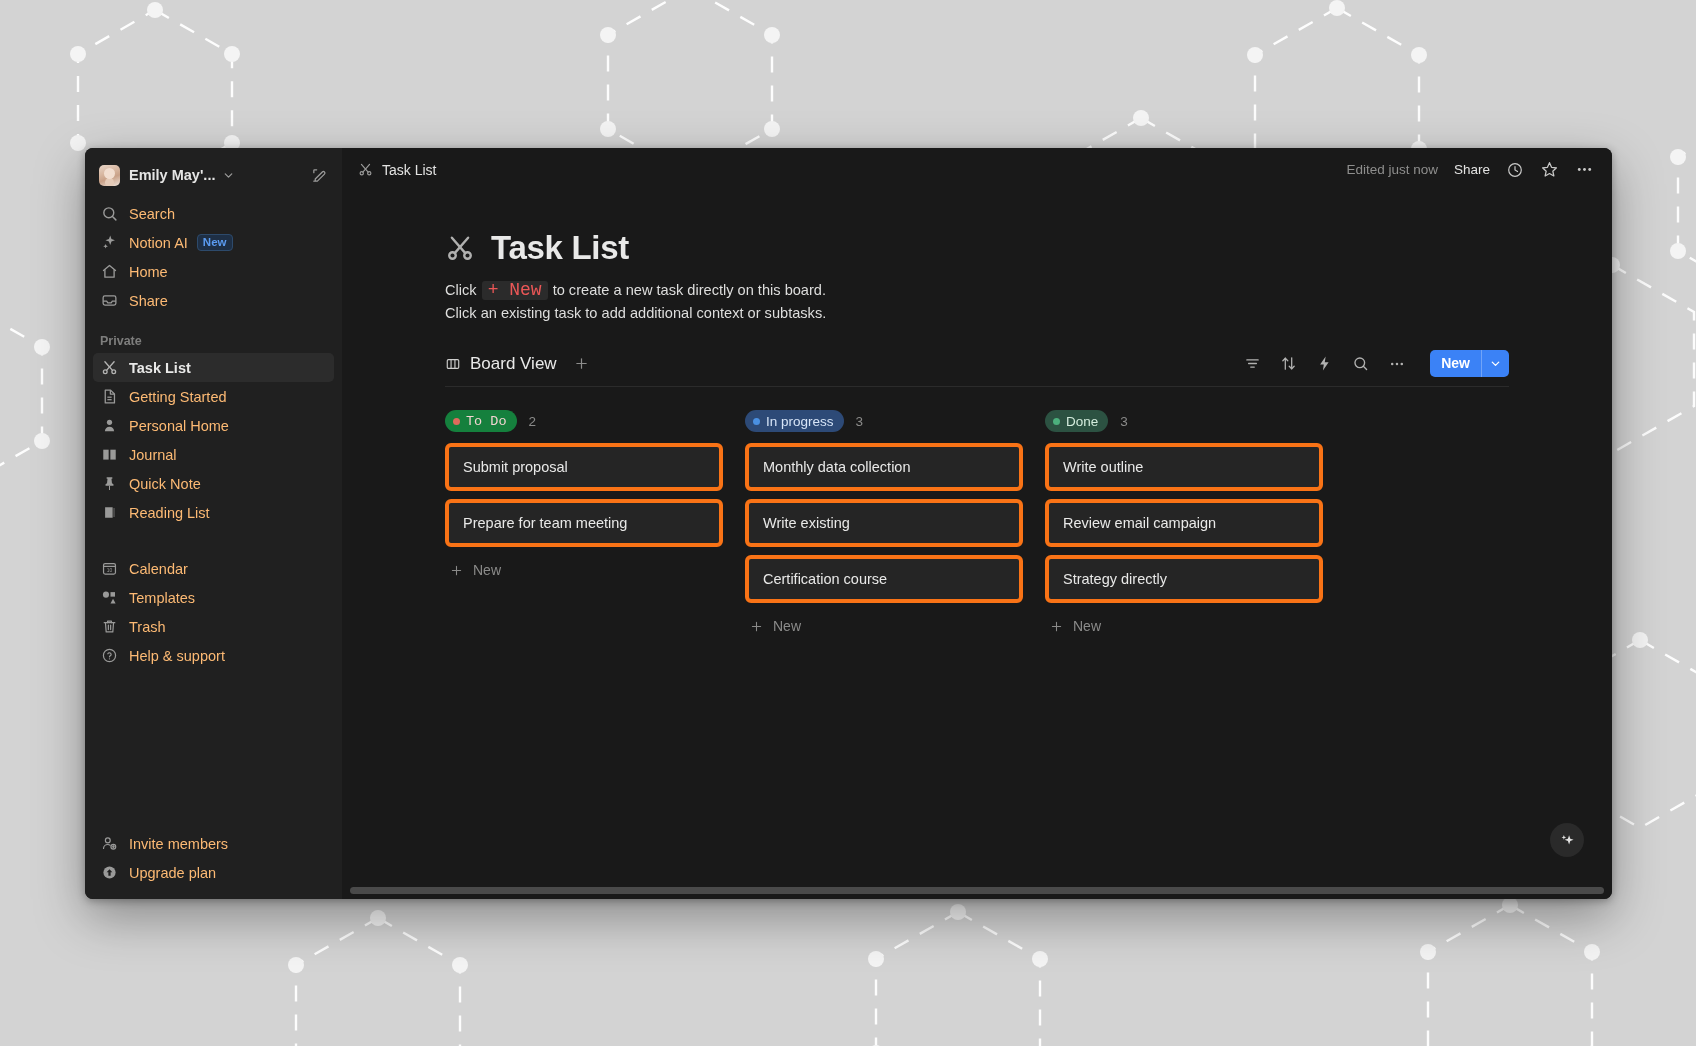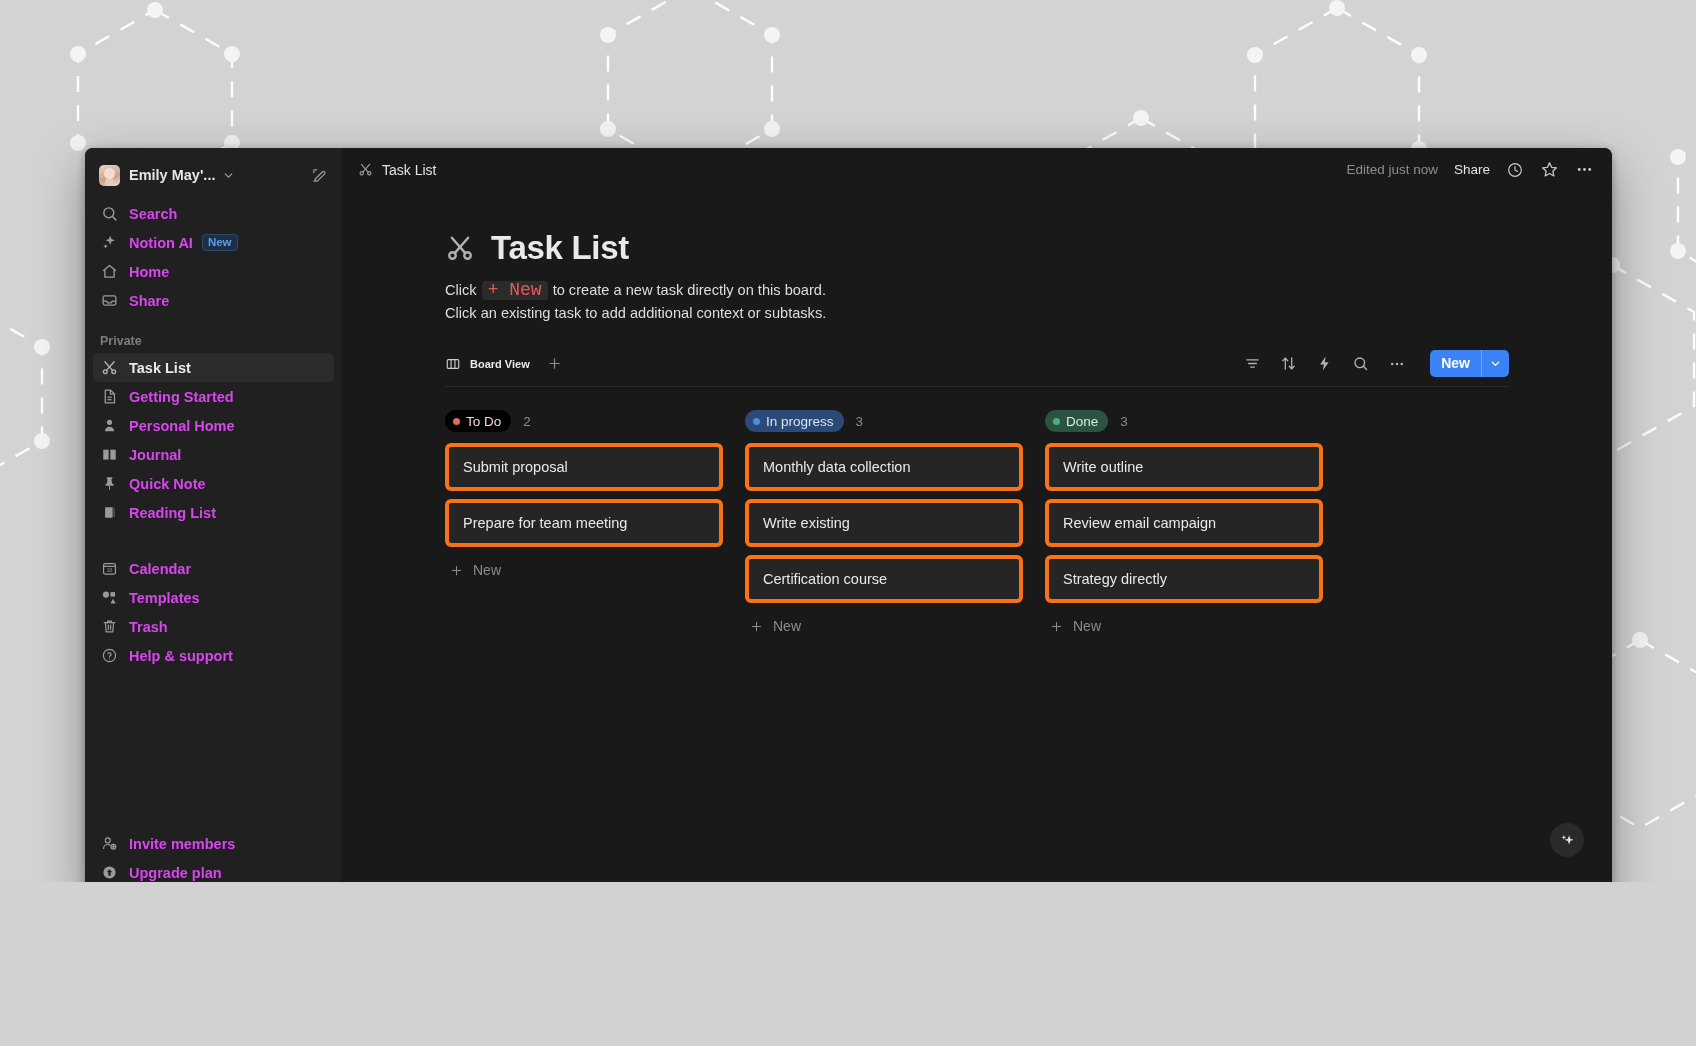--- a/index.html
+++ b/index.html
@@ -4,21 +4,21 @@
 <style>
   * { margin:0; padding:0; box-sizing:border-box; }
   html, body {
     width:1696px; height:1046px;
     overflow:hidden;
     font-family:"Liberation Sans", sans-serif;
     background:#d2d2d2;
   }
   #desktop {
     position:relative;
-    width:1696px; height:882px;
+    width:1696px; height:1046px;
     background:#d3d3d3;
     overflow:hidden;
   }
   #wallpaper { position:absolute; inset:0; }
 
   
   #window {
     position:absolute;
     left:85px; top:148px;
     width:1527px; height:751px;
@@ -66,21 +66,21 @@
     display:flex; align-items:center;
     height:29px; margin:0 8px; padding:0 7px;
     border-radius:5px; cursor:default;
   }
   .nav-item.active { background:#2c2c2c; }
   .nav-ico {
     width:19px; flex:0 0 19px; margin-right:10px;
     display:flex; align-items:center; justify-content:center;
     color:#9a9a99;
   }
-  .nav-label { color:#d946ef; font-size:14.5px; white-space:nowrap;font-weight:bold; }
+  .nav-label { color:#fdba74; font-size:14.5px; white-space:nowrap; }
   .nav-item.active .nav-label { color:#e9e9e8; font-weight:600; }
   .nav-item.active .nav-ico { color:#b4b4b3; }
   .badge-new {
     margin-left:9px; font-size:11.5px; font-weight:600;
     color:#5b9bf0; background:#1e2f45;
     border:1px solid #2d4a6b;
     padding:1px 5px; border-radius:4px; line-height:13px;
   }
   .section-title {
     color:#7e7e7d; font-size:12.5px; font-weight:600;
@@ -130,21 +130,21 @@
   }
 
   .view-bar {
     margin-top:26px; margin-right:103px;
     display:flex; align-items:center;
     border-bottom:1px solid #2b2b2b;
     padding-bottom:9px;
   }
   .view-tab { display:flex; align-items:center; gap:9px; }
   .view-tab-ico { color:#cfcfce; display:flex; }
-  .view-tab-label { color:#e9e9e8; font-size:11px; font-weight:700; }
+  .view-tab-label { color:#e9e9e8; font-size:17px; font-weight:400; }
   .view-add { margin-left:16px; color:#8d8d8c; display:flex; }
   .view-tools { margin-left:auto; display:flex; align-items:center; gap:19px; }
   .tool-ico { color:#b2b2b1; display:flex; align-items:center; }
   .new-btn {
     display:flex; align-items:center;
     background:#3b82f6; border-radius:5px;
     height:27px; margin-left:5px; overflow:hidden;
   }
   .new-btn-label {
     color:#fff; font-size:14px; font-weight:600;
@@ -587,21 +587,21 @@
                     </svg>
                 </span>
               </div>
             </div>
           </div>
 
           <div class="board">
 
             <div class="col">
               <div class="col-head">
-                <span class="pill" id="pill0" style="background: #000000; color: rgb(243, 213, 210);">
+                <span class="pill" id="pill0" style="background: #15803d; color: rgb(243, 213, 210); font-family: Liberation Mono, monospace;">
                   <span class="pill-dot" id="dot0" style="background: rgb(224, 106, 92);"></span>
                   <span>To Do</span>
                 </span>
                 <span class="col-count">2</span>
               </div>
               <div class="card">Submit proposal</div>
               <div class="card">Prepare for team meeting</div>
               <div class="col-new">
                 <span>
                   <svg width="15" height="15" viewBox="0 0 24 24" fill="none" stroke="currentColor" stroke-width="1.7" stroke-linecap="round">

